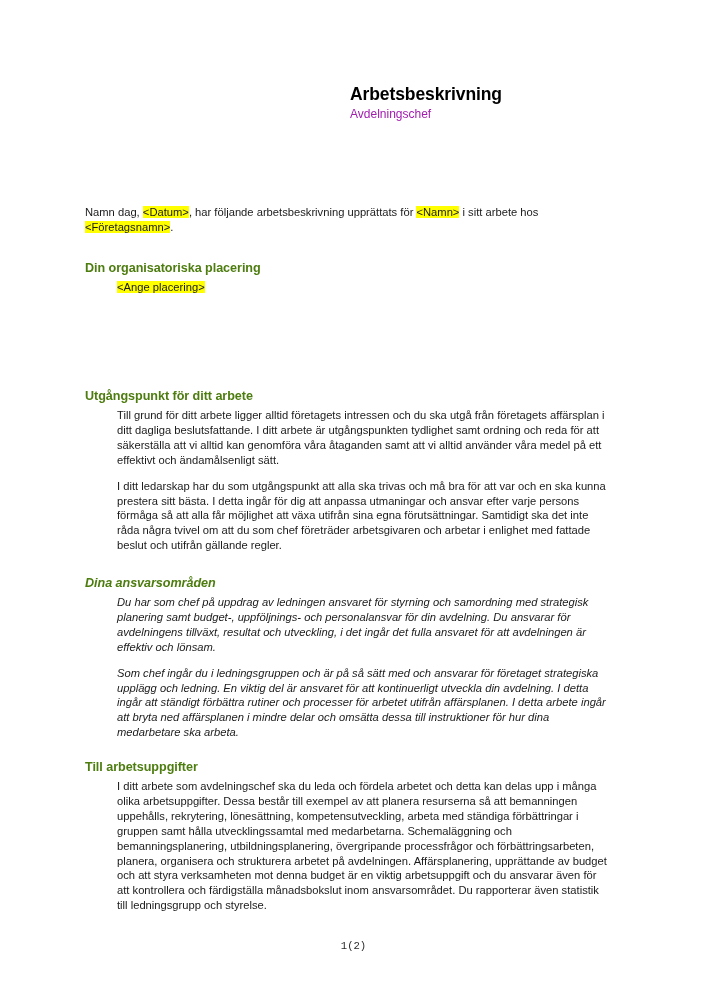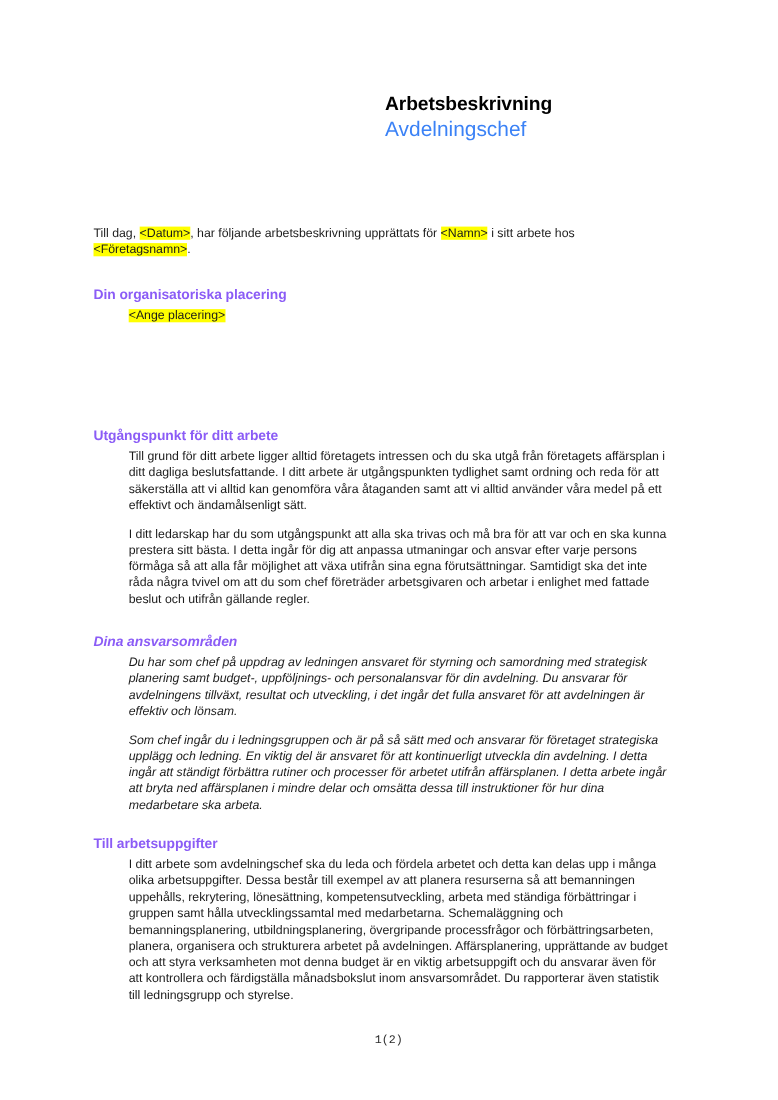--- a/index.html
+++ b/index.html
@@ -36,25 +36,25 @@
   .doc-title {
     font-size: 17.5px;
     font-weight: bold;
     line-height: 1.22;
     letter-spacing: -0.1px;
     margin: 0;
     color: #000000;
   }
 
   .doc-subtitle {
-    font-size: 19px;
+    font-size: 12px;
     font-weight: normal;
     line-height: 1.28;
     margin: 2px 0 0 0;
-    color: #3b82f6;
+    color: #a21caf;
   }
 
   
   .intro {
     position: absolute;
     left: 85px;
     top: 205px;
     width: 527px;
     font-size: 11.2px;
     line-height: 1.33;
@@ -64,21 +64,21 @@
   
   .section {
     margin: 0 0 0 0;
   }
 
   .section-heading {
     font-size: 12.6px;
     font-weight: bold;
     line-height: 1.25;
     margin: 0 0 3px 0;
-    color: #8b5cf6;
+    color: #4d7c0f;
     letter-spacing: -0.05px;
   }
 
   .section-para {
     font-size: 11.2px;
     line-height: 1.335;
     margin: 0 0 11px 0;
     text-align: left;
     padding-left: 32px;
   }
@@ -115,21 +115,21 @@
 </head>
 <body>
 
 <div class="page">
 
   <div class="title-block">
     <h1 class="doc-title">Arbetsbeskrivning</h1>
     <div class="doc-subtitle">Avdelningschef</div>
   </div>
 
-  <p class="intro"><span>Till dag, </span><span class="hl">&lt;Datum&gt;</span><span>, har följande arbetsbeskrivning upprättats för </span><span class="hl">&lt;Namn&gt;</span><span> i sitt arbete hos </span><span class="hl">&lt;Företagsnamn&gt;</span><span>.</span></p>
+  <p class="intro"><span>Namn dag, </span><span class="hl">&lt;Datum&gt;</span><span>, har följande arbetsbeskrivning upprättats för </span><span class="hl">&lt;Namn&gt;</span><span> i sitt arbete hos </span><span class="hl">&lt;Företagsnamn&gt;</span><span>.</span></p>
 
   <div class="section sec-placering">
     <h2 class="section-heading">Din organisatoriska placering</h2>
     <p class="section-para"><span class="hl">&lt;Ange placering&gt;</span></p>
   </div>
 
   <div class="section sec-chef">
   </div>
 
   <div class="section sec-utgang">

